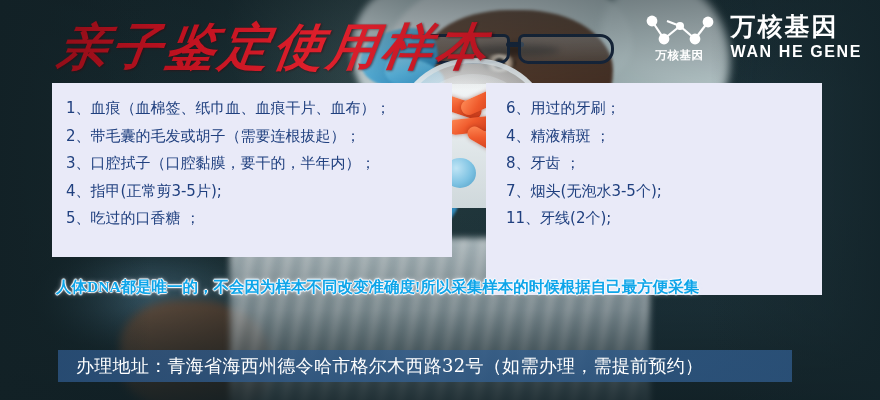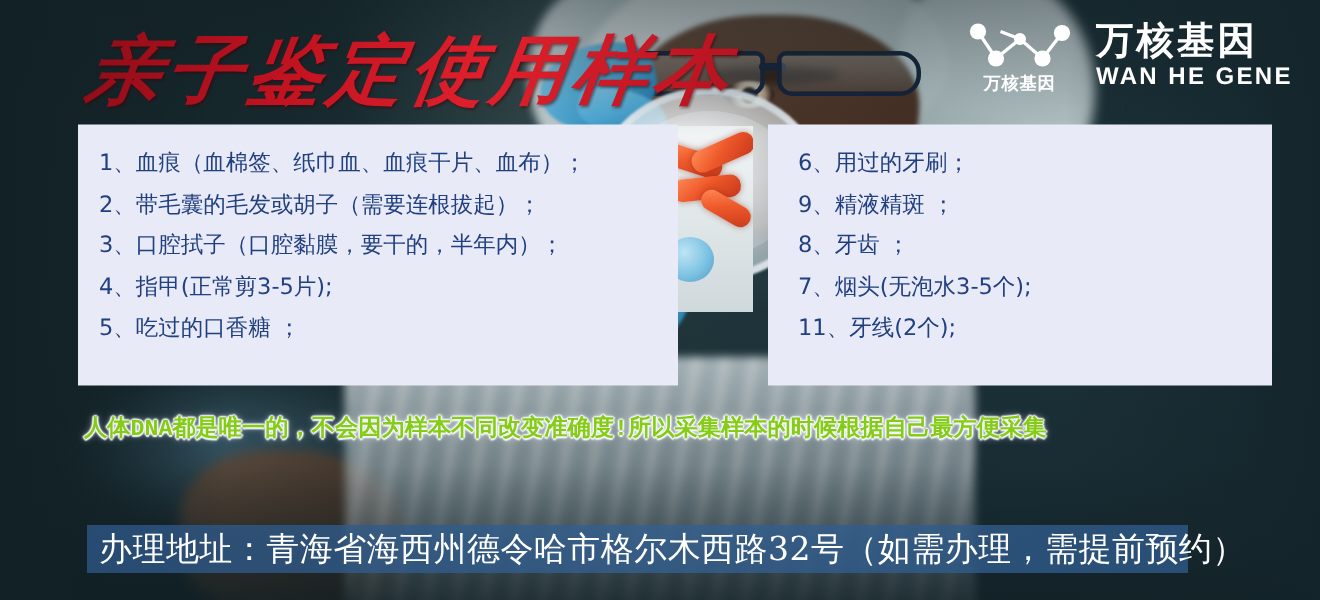--- a/index.html
+++ b/index.html
@@ -226,59 +226,59 @@
   }
 
   
   .panel{
     position:absolute;
     background:#e9eaf8;
     z-index:9;
     padding:12px 0 10px 0;
   }
   .panel.left { left:52px;  top:83px; width:400px; height:174px; }
-  .panel.right{ left:512px; top:83px; width:336px; height:174px; }
+  .panel.right{ left:486px; top:83px; width:336px; height:212px; }
   .panel ol{ list-style:none; }
   .panel li{
     color:#20407f;
     font-size:15px;
     line-height:27.5px;
     white-space:nowrap;
     font-family:"DejaVu Sans","Liberation Sans",sans-serif;
   }
   .panel.left li{ padding-left:14px; }
   .panel.right li{ padding-left:20px; }
 
   
   .midtext{
     position:absolute; left:56px; top:272px; width:790px;
     z-index:11;
-    font-family:Liberation Mono, monospace;
+    font-family:Liberation Serif, serif;
     font-size:15.5px; line-height:29px;
-    color:#84cc16; font-weight:bold;
+    color:#0ea5e9; font-weight:bold;
     text-shadow:
       0 0 1px #ffffff, 0 0 2px #eef2ff,
       1px 0 1px #ffffff, -1px 0 1px #ffffff,
       0 1px 1px #ffffff, 0 -1px 1px #ffffff,
       0 0 5px rgba(235,242,255,.85);
   }
   .midtext .l2{ display:block; }
 
   
   .addr-banner{
     position:absolute; left:58px; top:350px; width:734px; height:32px;
     background:linear-gradient(90deg, rgba(44,84,130,.82) 0%, rgba(52,96,144,.80) 50%, rgba(46,88,134,.82) 100%);
     display:flex; align-items:center;
     z-index:11;
   }
   .addr-banner span{
     color:#ffffff;
-    font-size:22px;
+    font-size:18px;
     font-family:"DejaVu Serif","Liberation Serif",serif;
-    padding-left:8px;
+    padding-left:18px;
     white-space:nowrap;
     letter-spacing:.3px;
     text-align:right;
   }
 </style>
 </head>
 <body>
 
 <div id="stage">
 
@@ -351,21 +351,21 @@
       <li>2、带毛囊的毛发或胡子（需要连根拔起）；</li>
       <li>3、口腔拭子（口腔黏膜，要干的，半年内）；</li>
       <li>4、指甲(正常剪3-5片);</li>
       <li>5、吃过的口香糖 ；</li>
     </ol>
   </div>
 
   <div class="panel right">
     <ol>
       <li>6、用过的牙刷；</li>
-      <li>9、精液精斑 ；</li>
+      <li>4、精液精斑 ；</li>
       <li>8、牙齿 ；</li>
       <li>7、烟头(无泡水3-5个);</li>
       <li>11、牙线(2个);</li>
     </ol>
   </div>
 
   <div class="midtext">
     <span class="l1">人体DNA都是唯一的，不会因为样本不同改变准确度!所以采集样本的时候根据自己最方便采集</span>
   </div>
 

